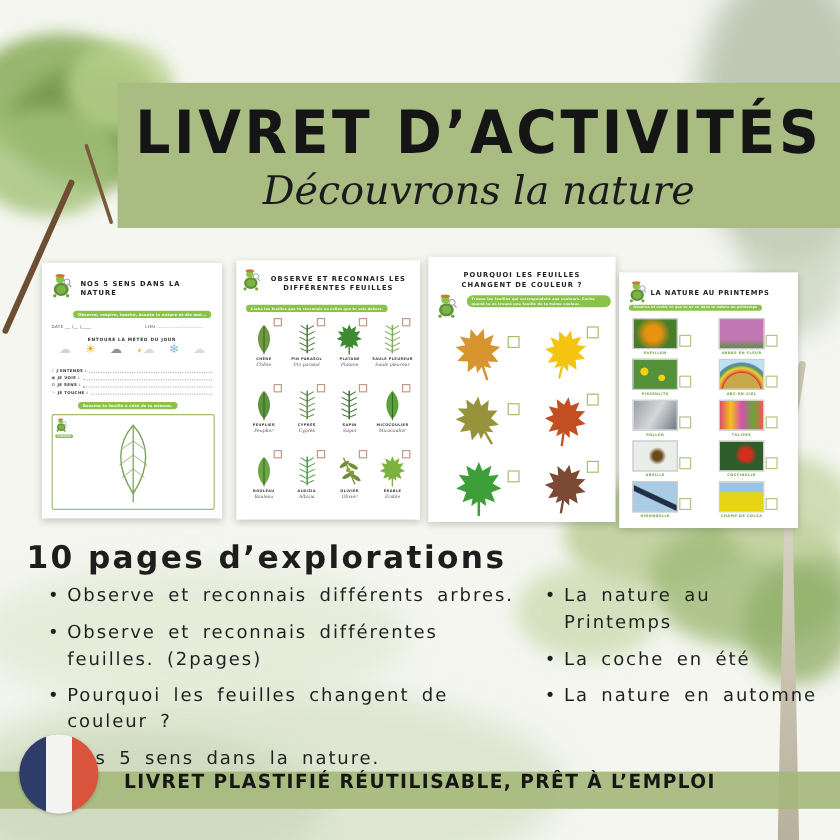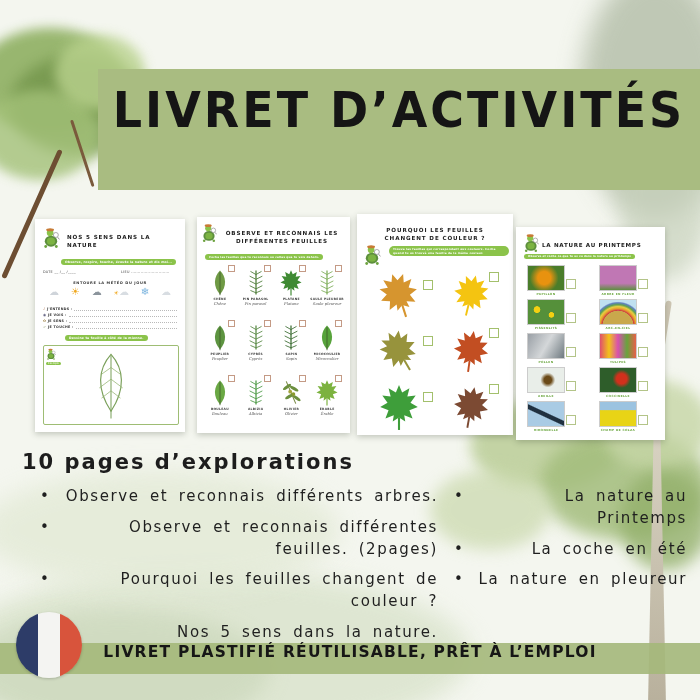--- a/index.html
+++ b/index.html
@@ -120,25 +120,25 @@
        #e8d040 62%,#60a050 68%,#6080c0 74%,transparent 78%),
        linear-gradient(#bfe0f0 0 45%,#c9a84c 45% 100%);}
   .ph4{background:linear-gradient(120deg,#9aa0a6,#d4d7d9 50%,#6f7a80);}
   .ph5{background:linear-gradient(90deg,#e04f6e,#f2c21a 25%,#d84fb0 50%,#68a43c 75%,#e8604a);}
   .ph6{background:radial-gradient(circle at 55% 50%,#6b4a18 0 16%,#e9eee9 32%),#dfe5e2;}
   .ph7{background:radial-gradient(circle at 60% 45%,#d1301c 0 20%,#2e5d2a 36%);}
   .ph8{background:linear-gradient(25deg,transparent 40%,#203040 43% 52%,transparent 55%),#a9cbe4;}
   .ph9{background:linear-gradient(#9cc3e0 0 32%,#e8d416 36% 100%);}
 
   
-  .feat-head{position:absolute;left:22px;top:450px;font-size:21px;font-weight:800;
+  .feat-head{position:absolute;left:22px;top:450px;font-size:26px;font-weight:800;
     letter-spacing:2px;z-index:4;}
   .flist{position:absolute;z-index:4;list-style:none;margin:0;padding:0;
     font-size:15px;letter-spacing:1.6px;word-spacing:4px;color:#1f1f1f;}
-  .flist li{position:relative;padding-left:18px;margin-bottom:9px;line-height:1.45;text-align:right;}
+  .flist li{position:relative;padding-left:18px;margin-bottom:9px;line-height:1.45;}
   .flist li:before{content:"•";position:absolute;left:2px;top:0;}
   .flist.left{left:38px;top:486px;width:400px;}
   .flist.right{left:452px;top:486px;width:235px;}
 
   
   .footer-band{position:absolute;left:0;right:0;top:643px;height:31px;
     background:rgba(164,184,122,.9);z-index:5;display:flex;
     justify-content:center;}
   .footer-text{font-size:15.5px;font-weight:800;letter-spacing:1.2px;color:#161616;
     transform:scaleY(1.05);}
@@ -225,20 +225,21 @@
   <div class="blob f4"></div>
   <div class="blob f5"></div>
   <div class="branchR"></div>
   <div class="trunk"></div>
   <div class="blob b1"></div>
   <div class="blob b2"></div>
   <div class="blob b3"></div>
 
   <div class="header-band">
     <div class="main-title">LIVRET D’ACTIVITÉS</div>
+    <div class="sub-title">Découvrons la nature</div>
   </div>
 
   <div class="page p1">
     <svg class="turtle" style="left:7px;top:8px" width="18" height="23">
         <use href="#sym-turtle"></use>
       </svg>
     <div class="ptitle">NOS 5 SENS DANS LA NATURE</div>
     <span class="pill">Observe, respire, touche, écoute la nature et dis moi...</span>
     <div class="tinyrow" style="left:8px;top:51px">DATE __ /__ /____</div>
     <div class="tinyrow" style="left:86px;top:51px">LIEU ............................</div>
@@ -498,21 +499,21 @@
   <div class="feat-head">10 pages d’explorations</div>
   <ul class="flist left">
     <li>Observe et reconnais différents arbres.</li>
     <li>Observe et reconnais différentes feuilles. (2pages)</li>
     <li>Pourquoi les feuilles changent de couleur ?</li>
     <li>Nos 5 sens dans la nature.</li>
   </ul>
   <ul class="flist right">
     <li>La nature au Printemps</li>
     <li>La coche en été</li>
-    <li>La nature en pleureur</li>
+    <li>La nature en automne</li>
   </ul>
 
   <div class="footer-band">
     <span class="footer-text">LIVRET PLASTIFIÉ RÉUTILISABLE, PRÊT À L’EMPLOI</span>
   </div>
   <div class="flag"></div>
 
 </div>
 
 </body></html>

